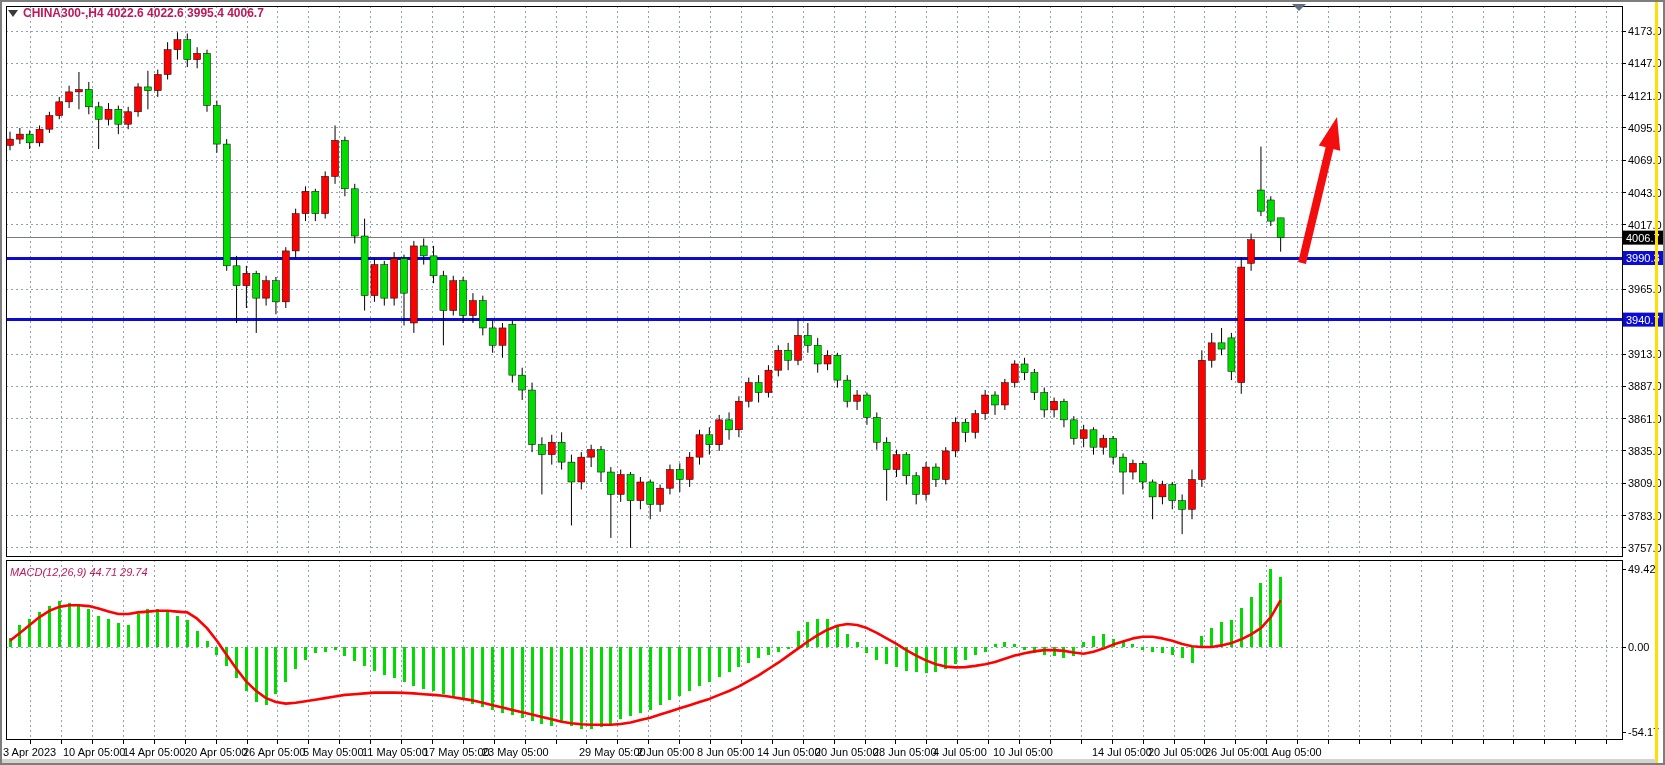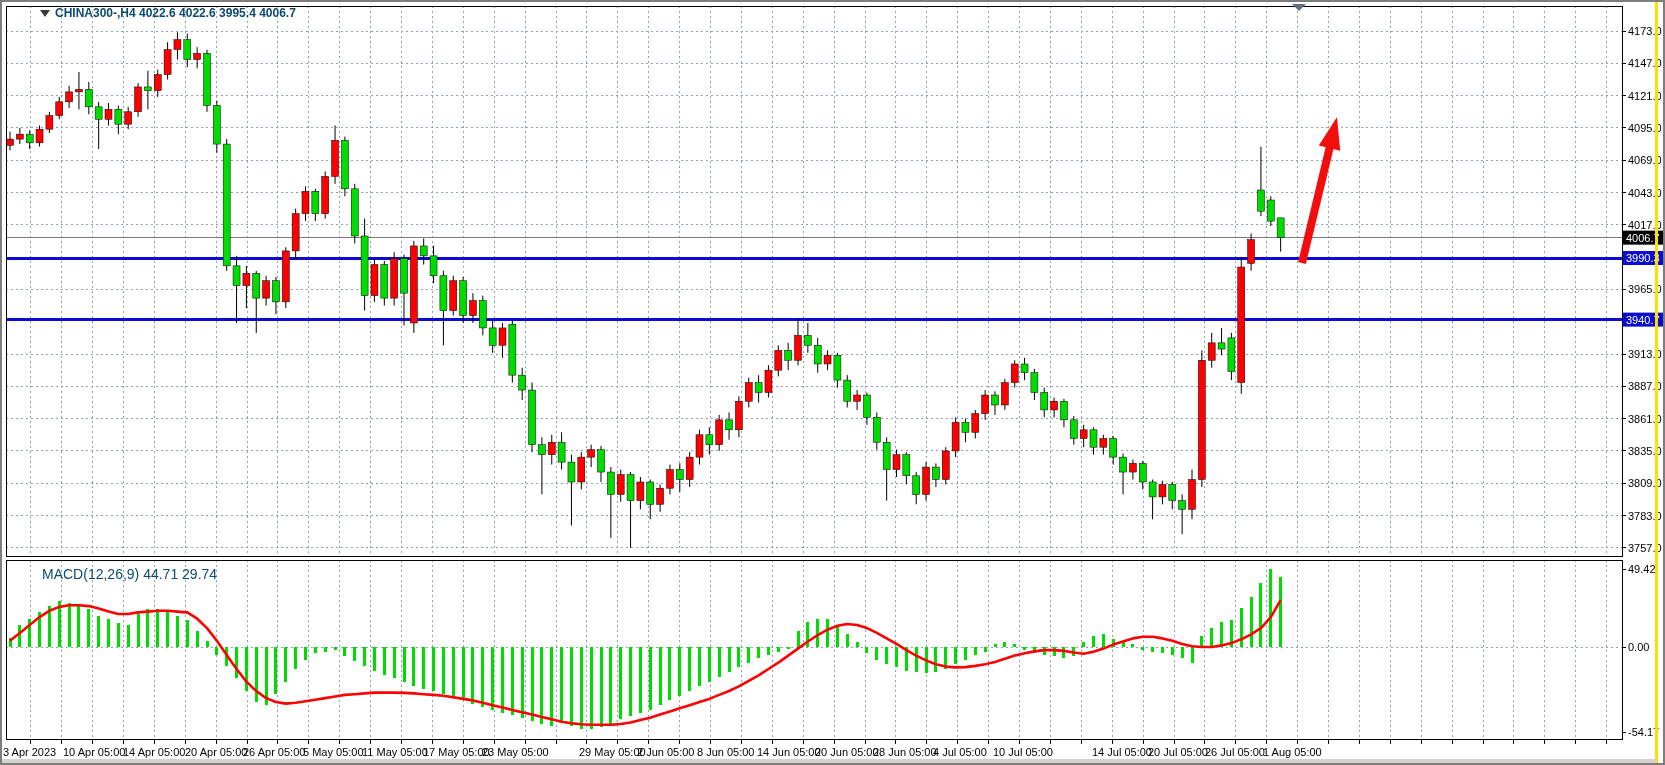--- a/index.html
+++ b/index.html
@@ -1,22 +1,22 @@
 <!DOCTYPE html>
 <html><head>
 <meta charset="utf-8">
 <style>
   html,body{margin:0;padding:0;background:#fff;}
   .window{position:relative;width:1665px;height:765px;background:#fff;overflow:hidden;
           font-family:"Liberation Sans",sans-serif;}
   .frame{position:absolute;inset:0;border:2px solid #7d7d7d;pointer-events:none;}
   svg{position:absolute;left:0;top:0;}
-  .overlay-label{position:absolute;color:#0c4a6e;white-space:nowrap;z-index:5;padding-left:32px;}
+  .overlay-label{position:absolute;color:#be185d;white-space:nowrap;z-index:5;}
   .chart-title{left:8px;top:6px;font-size:12px;font-weight:bold;display:flex;align-items:center;gap:5px;}
-  .macd-title{left:10px;top:566px;font-size:14px;}
+  .macd-title{left:10px;top:566px;font-size:11px;font-style:italic;}
   .dd-icon{display:inline-block;width:0;height:0;border-left:5px solid transparent;
            border-right:5px solid transparent;border-top:7px solid #3a3a3a;}
 </style>
 </head>
 <body>
 
 <div class="window">
   <svg id="chart" width="1665" height="765" viewBox="0 0 1665 765">
       <rect x="0" y="0" width="1665" height="765" fill="#ffffff"></rect>
       <g stroke="#90a0b4" stroke-width="1" stroke-dasharray="2,3" shape-rendering="crispEdges">

